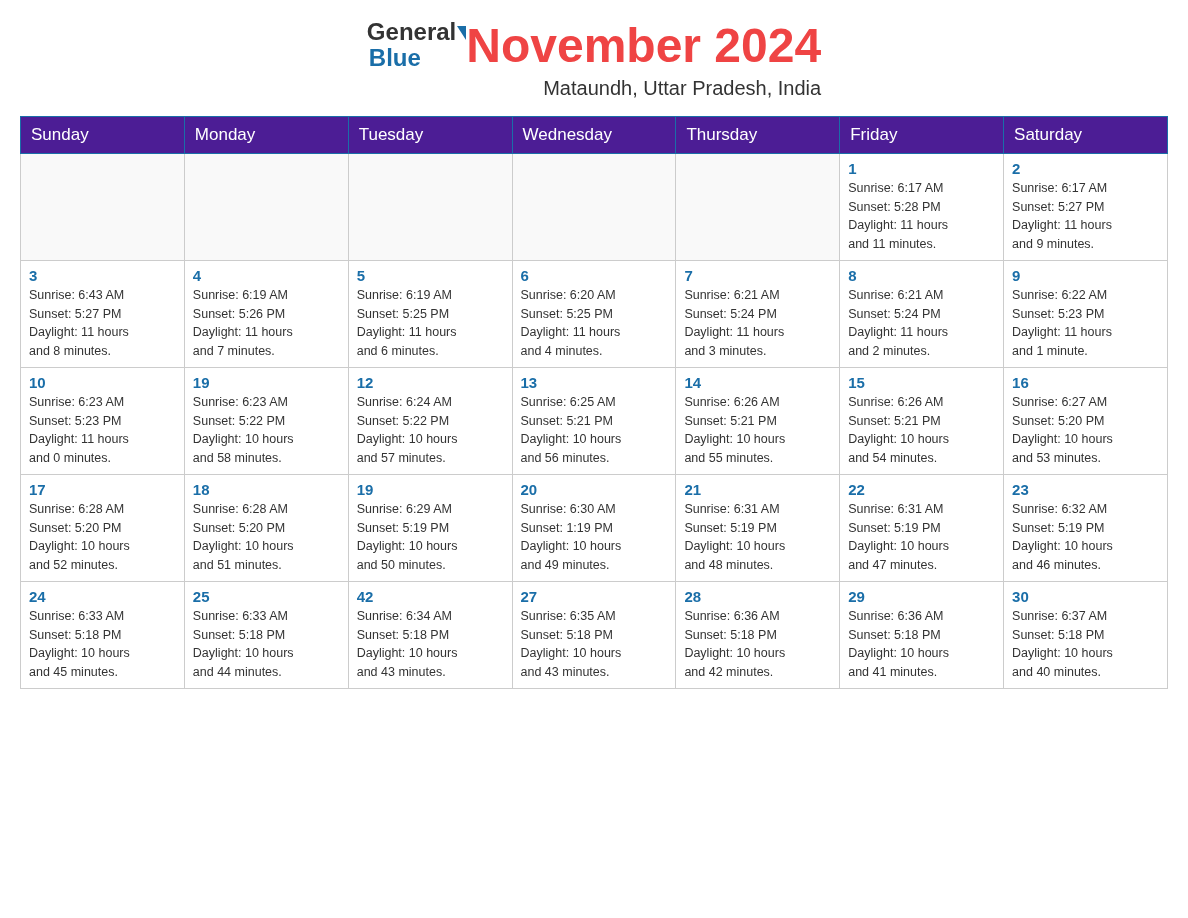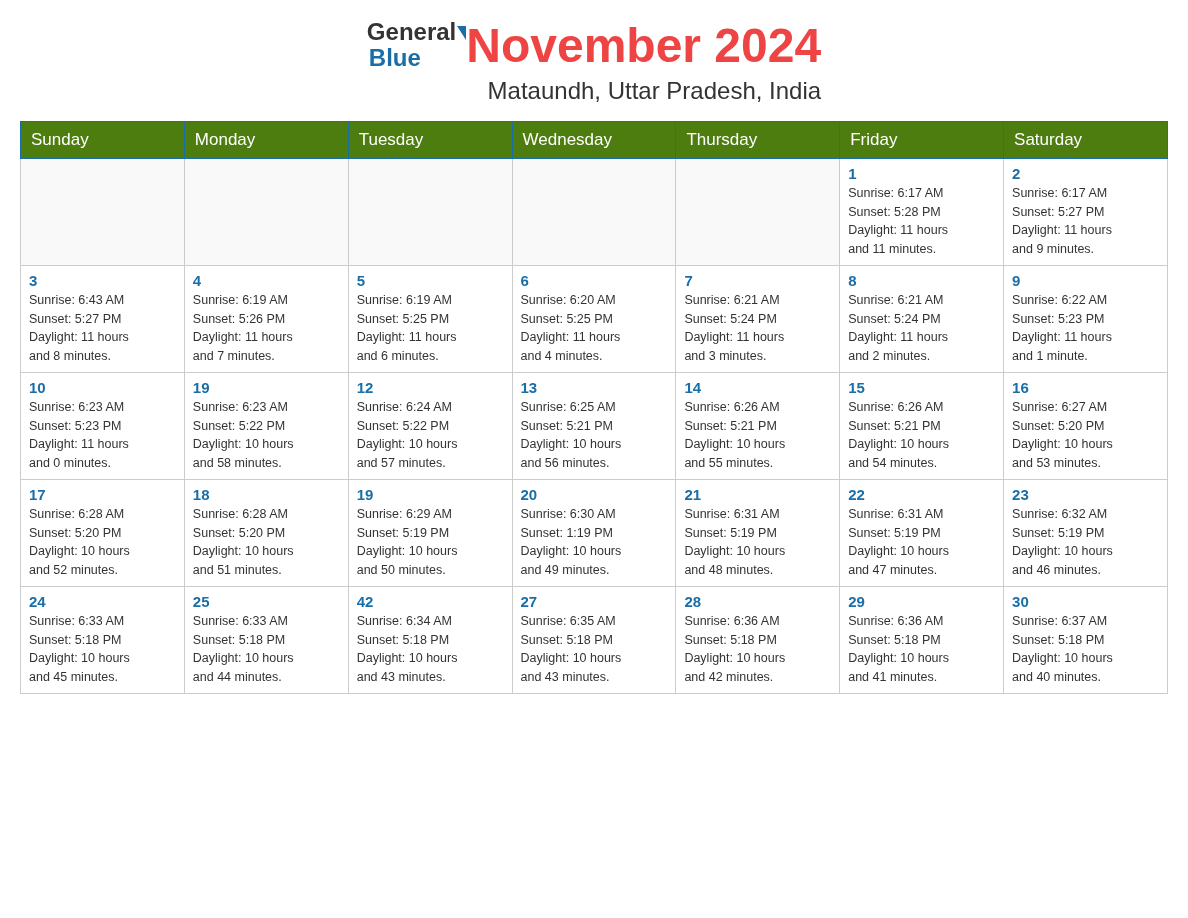--- a/index.html
+++ b/index.html
@@ -24,30 +24,30 @@
     .title-area {
       text-align: right;
     }
     .month-title {
       font-size: 48px;
       font-weight: bold;
       color: #ef4444;
       line-height: 1.1;
     }
     .location-title {
-      font-size: 24px;
+      font-size: 20px;
       color: #333;
       margin-top: 4px;
     }
     .calendar {
       width: 100%;
       border-collapse: collapse;
     }
     .calendar thead tr th {
-      background: #4d7c0f;
+      background: #4c1d95;
       color: #fff;
       font-size: 17px;
       font-weight: normal;
       padding: 8px 10px;
       text-align: left;
       border: 1px solid #1a6ea8;
     }
     .calendar tbody tr td {
       vertical-align: top;
       border: 1px solid #ccc;

